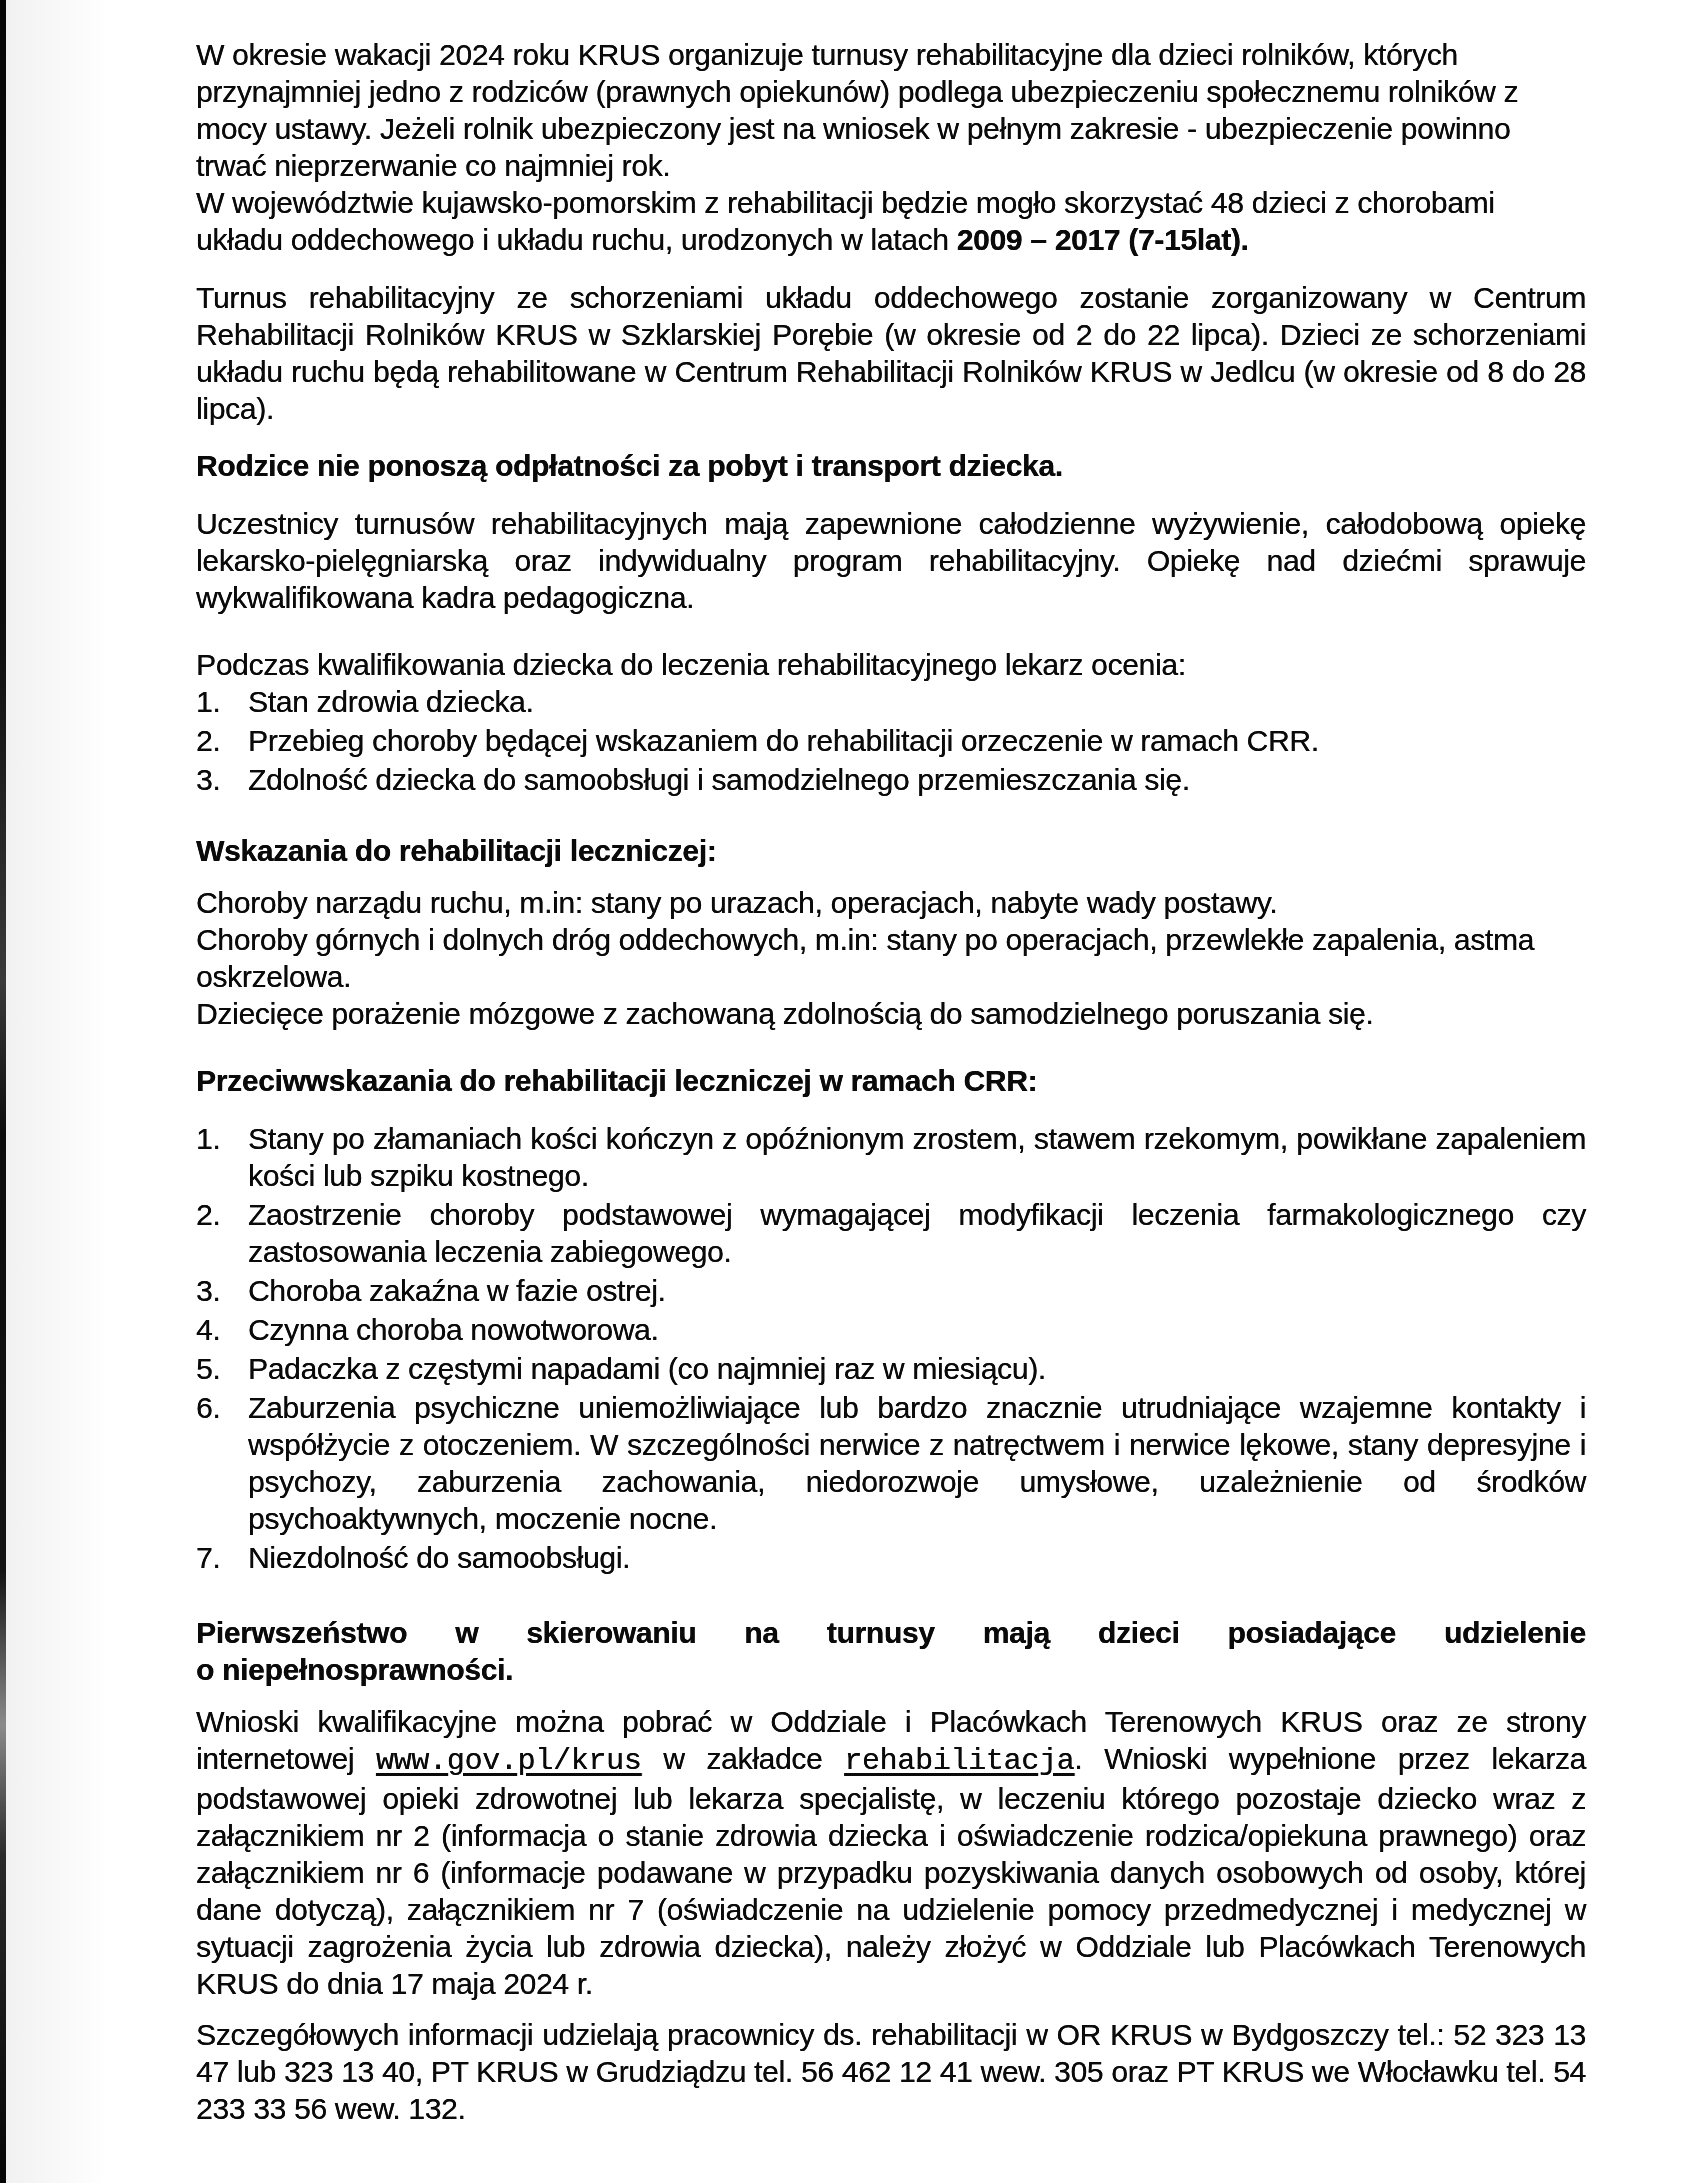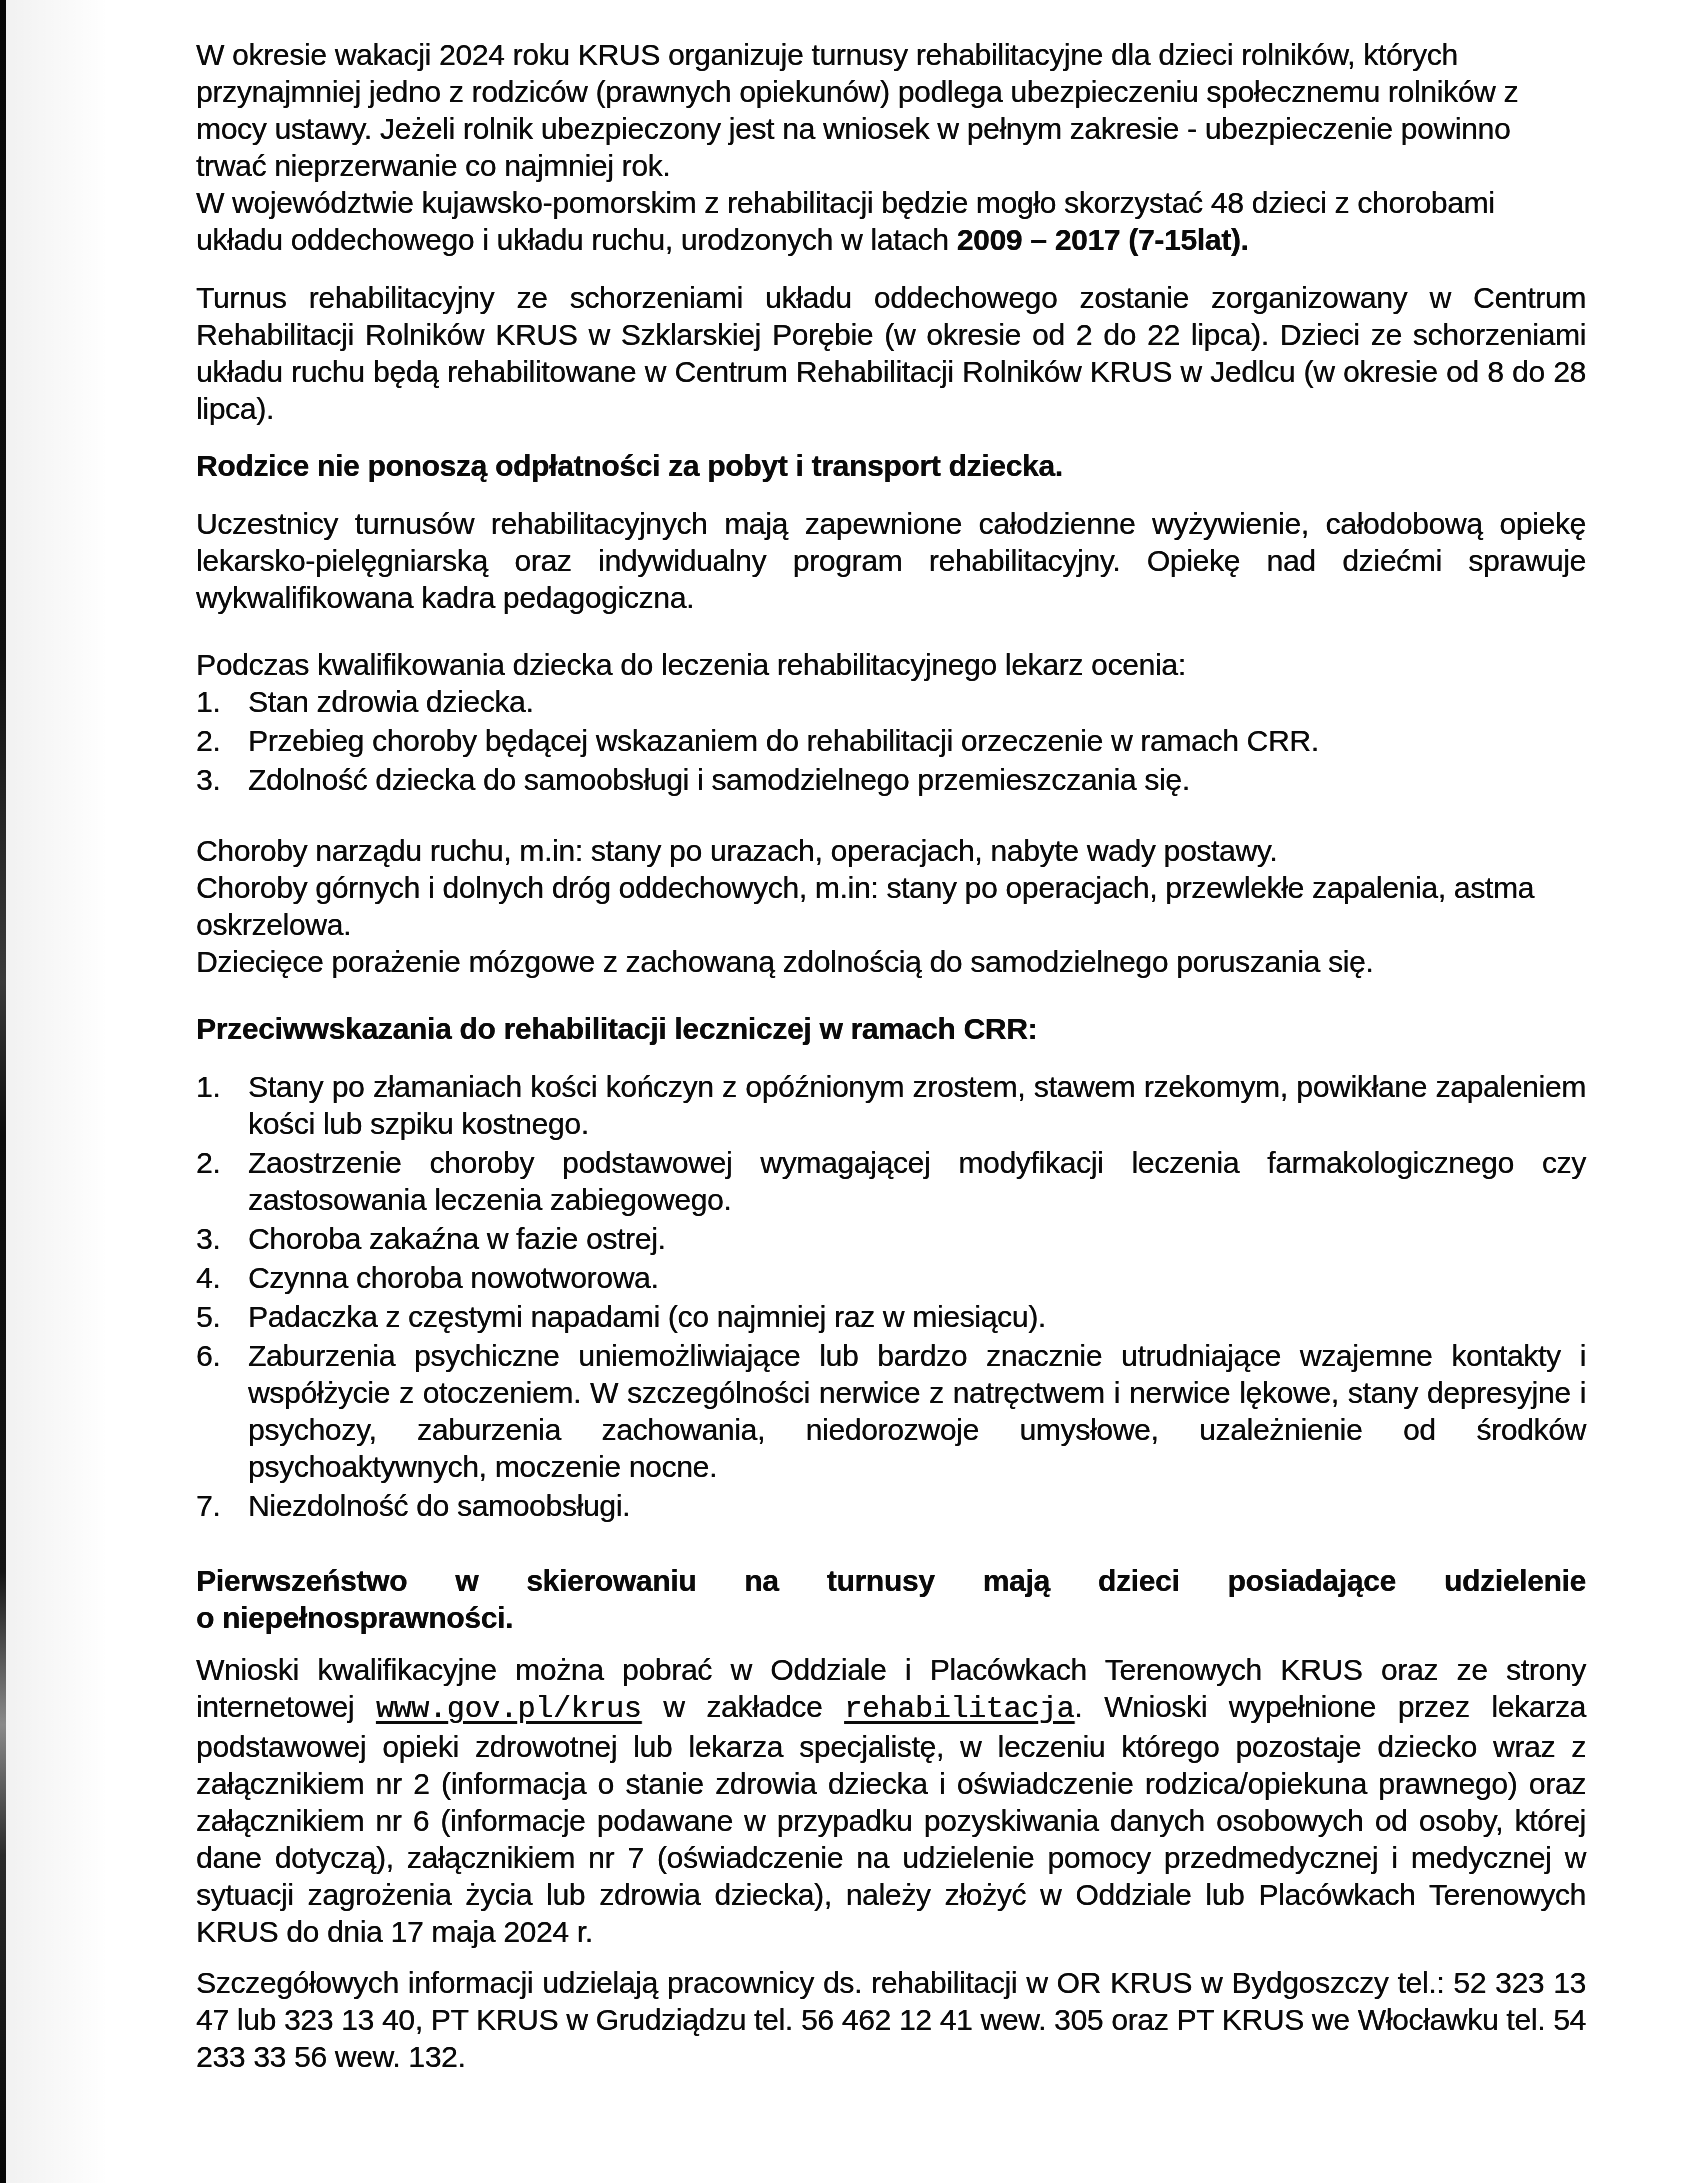--- a/index.html
+++ b/index.html
@@ -99,20 +99,21 @@
       <div class="li">
           <span class="num">2.</span>
           <span class="txt">Przebieg choroby będącej wskazaniem do rehabilitacji orzeczenie w ramach CRR.</span>
         </div>
       <div class="li">
           <span class="num">3.</span>
           <span class="txt">Zdolność dziecka do samoobsługi i samodzielnego przemieszczania się.</span>
         </div>
     </div>
 
+    <div class="b m22">Wskazania do rehabilitacji leczniczej:</div>
     <div class="m44">
       <div>Choroby narządu ruchu, m.in: stany po urazach, operacjach, nabyte wady postawy.</div>
       <div>Choroby górnych i dolnych dróg oddechowych, m.in: stany po operacjach, przewlekłe zapalenia, astma oskrzelowa.</div>
       <div>Dziecięce porażenie mózgowe z zachowaną zdolnością do samodzielnego poruszania się.</div>
     </div>
 
     <div class="b m30">Przeciwwskazania do rehabilitacji leczniczej w ramach CRR:</div>
     <div class="list-just m56">
       <div class="li">
           <span class="num">1.</span>

